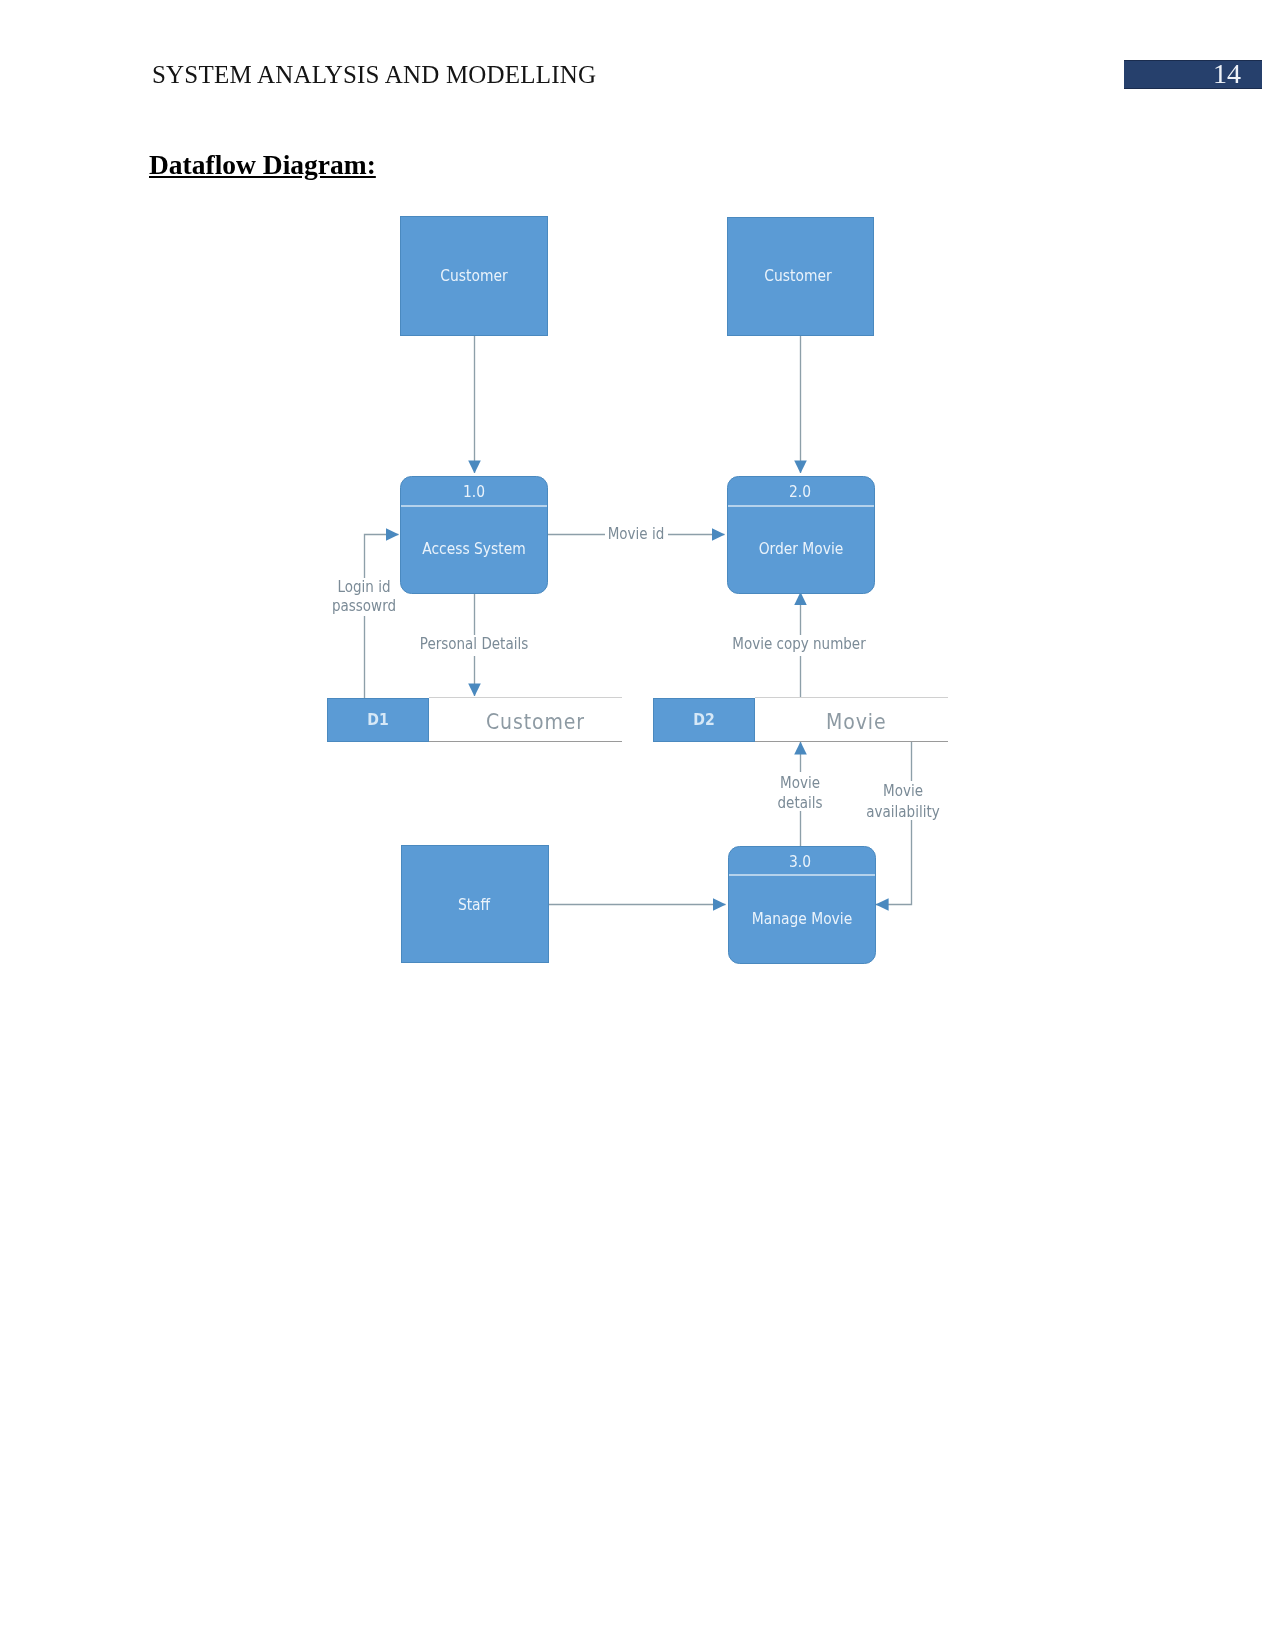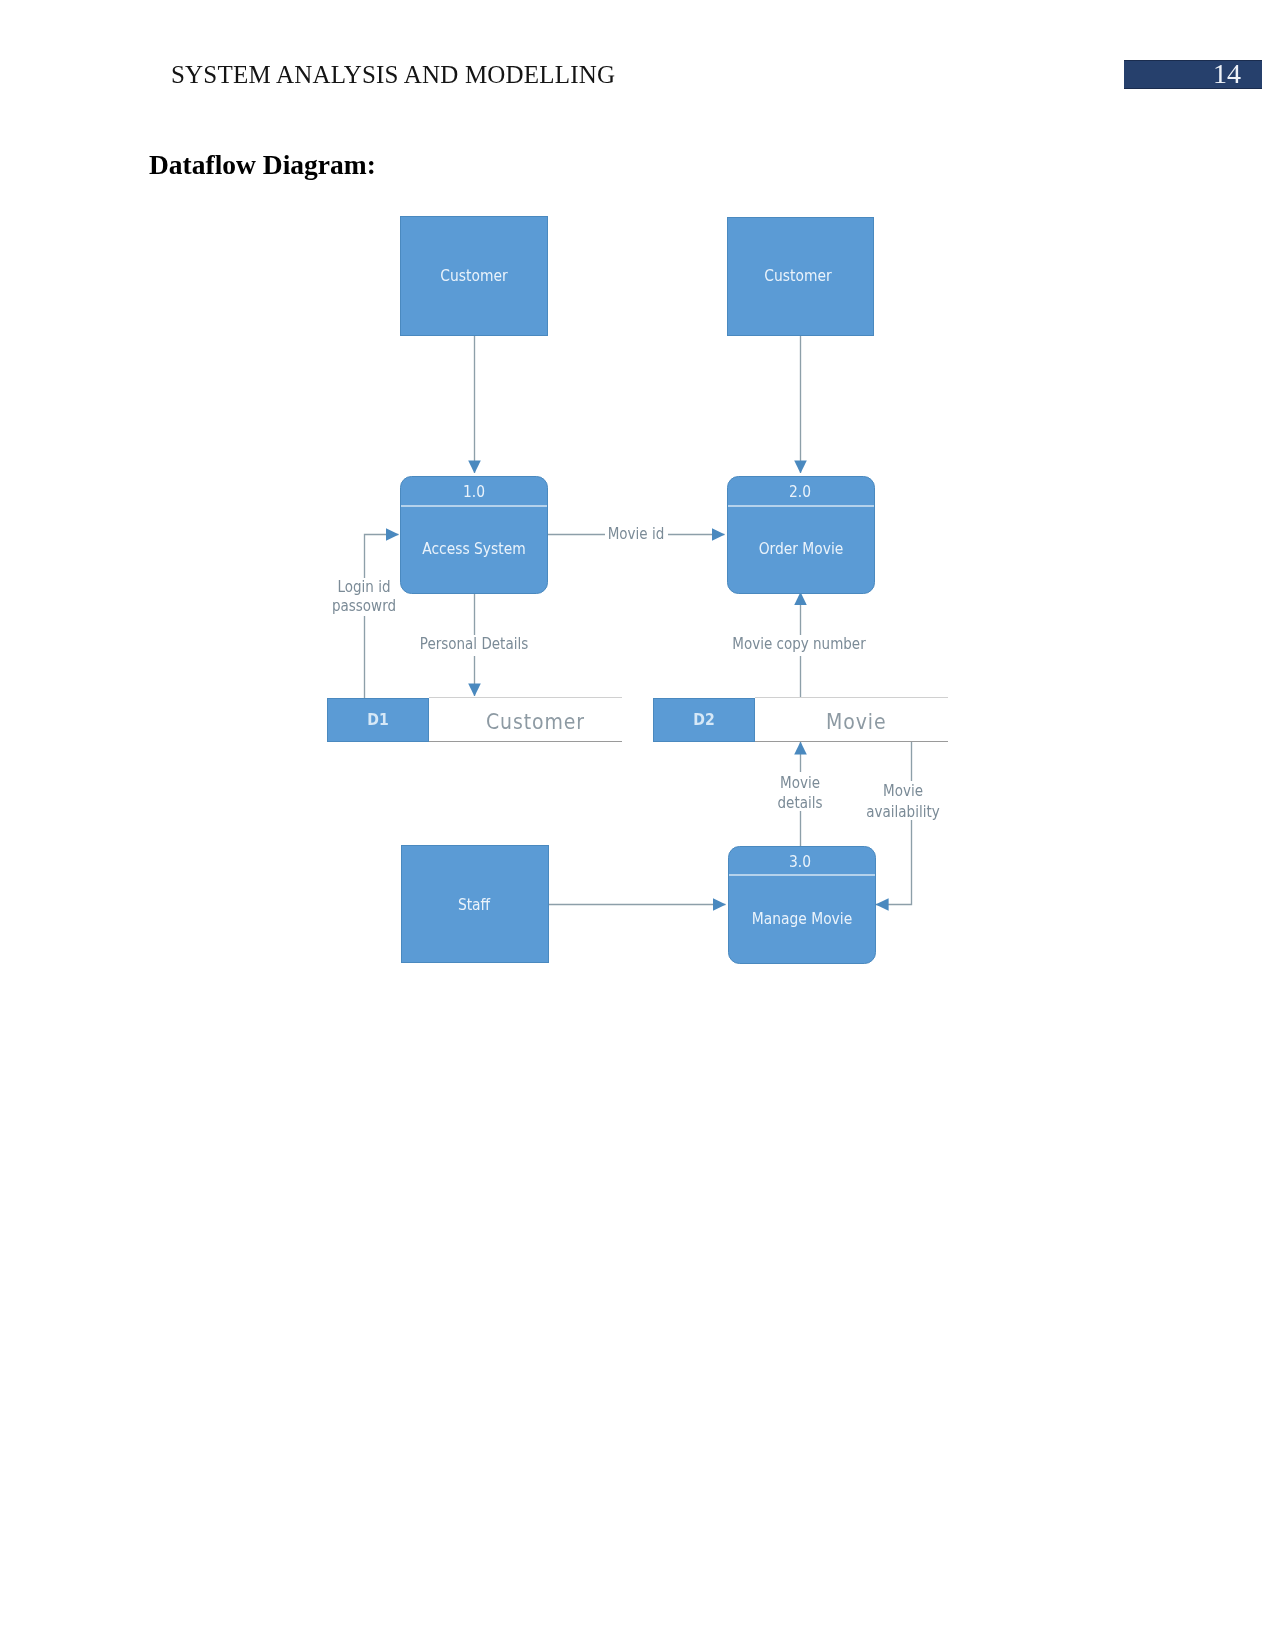--- a/index.html
+++ b/index.html
@@ -1,22 +1,22 @@
 <!DOCTYPE html>
 <html><head>
 <meta charset="utf-8">
 <title>Dataflow Diagram</title>
 <style>
   html,body{margin:0;padding:0;}
   body{width:1275px;height:1651px;background:#ffffff;font-family:"Liberation Serif",serif;overflow:hidden;}
   .page{position:relative;width:1275px;height:1651px;}
-  .hdr-title{position:absolute;left:171px;top:61px;font-size:25px;letter-spacing:0.2px;color:#141414;}
+  .hdr-title{position:absolute;left:152px;top:61px;font-size:25px;letter-spacing:0.2px;color:#141414;}
   .pagebadge{position:absolute;left:1124px;top:60px;width:138px;height:29px;background:#26406c;border-top:1px solid #1a2c4e;border-bottom:1px solid #1a2c4e;box-sizing:border-box;}
   .pagebadge span{display:block;position:absolute;left:51px;top:-2px;width:104px;text-align:center;color:#eef2f8;font-size:28px;line-height:29px;}
-  .sect-title{position:absolute;left:149px;top:149px;font-size:27.5px;font-weight:bold;color:#000;}
+  .sect-title{position:absolute;left:149px;top:149px;font-size:27.5px;font-weight:bold;color:#000;text-decoration:underline;}
   .diagram{position:absolute;left:0;top:0;}
   .shape-text{font-family:"DejaVu Sans",sans-serif;font-stretch:condensed;font-size:15.4px;fill:#eaf3fb;}
   .ds-code{font-family:"DejaVu Sans",sans-serif;font-stretch:condensed;font-size:15.6px;font-weight:bold;fill:#d6e8f7;}
   .ds-label{font-family:"DejaVu Sans",sans-serif;font-stretch:condensed;font-size:21px;fill:#8d9aa3;letter-spacing:0.9px;}
   .flow-label{font-family:"DejaVu Sans",sans-serif;font-stretch:condensed;font-size:15px;fill:#7b8b97;}
 </style>
 </head>
 <body>
 
 <div class="page">

